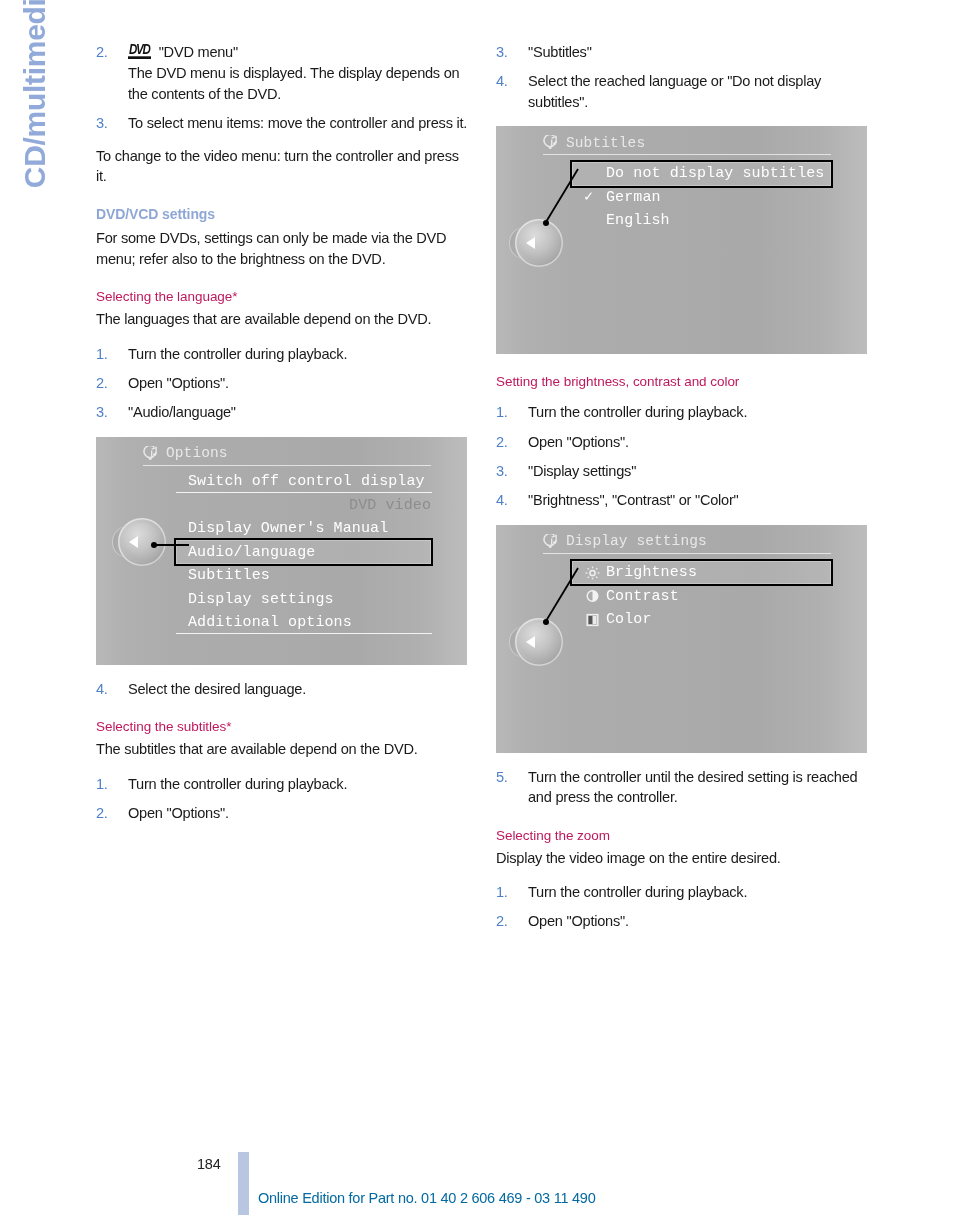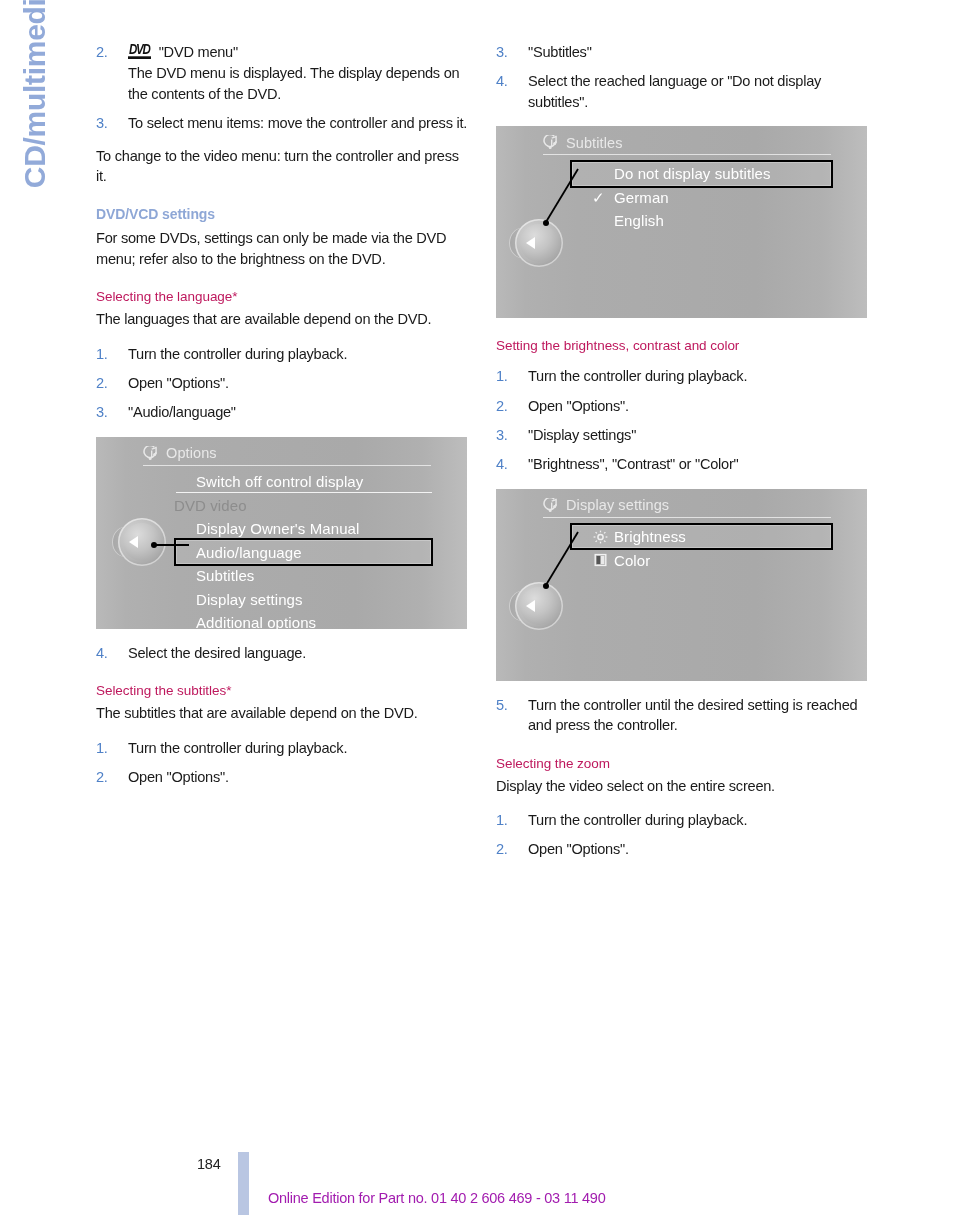--- a/index.html
+++ b/index.html
@@ -113,25 +113,25 @@
     position: relative;
     top: -2px;
     margin-right: 8px;
     color: #111;
   }
 
   
   .idrive {
     position: relative;
     width: 371px;
-    height: 192px;
+    height: 228px;
     background: linear-gradient(to right,
         #b9b9b9 0%, #b0b0b0 8%, #acacac 22%, #a9a9a9 70%, #b0b0b0 88%, #bdbdbd 100%);
     overflow: hidden;
-    font-family: Liberation Sans, sans-serif;
+    font-family: Liberation Mono, monospace;
     color: #ffffff;
   }
   .idrive .arc {
     position: absolute;
     border-radius: 50%;
     border-style: solid;
     border-color: transparent;
     pointer-events: none;
   }
   
@@ -212,24 +212,24 @@
     right: 36px;
     top: 33px;
   }
   .idrive-row {
     position: relative;
     height: 23.5px;
     display: flex;
     align-items: center;
     font-size: 15px;
     letter-spacing: 0.1px;
-    padding-left: 20px;
+    padding-left: 12px;
     color: #ffffff;
   }
-  .idrive-row.dim { color: #8d8d8d; }
+  .idrive-row.dim { color: #8d8d8d; justify-content: flex-end; }
   .idrive-row.rule-bottom::after {
     content: "";
     position: absolute;
     left: 0; right: -1px; bottom: 0;
     height: 1px;
     background: rgba(255,255,255,0.85);
   }
   .idrive-row.selected {
     outline: 2px solid #000;
     background: rgba(200,200,200,0.20);
@@ -307,24 +307,24 @@
   .footer-bar {
     position: absolute;
     left: 238px;
     top: 1152px;
     width: 11px;
     height: 63px;
     background: #b9c6e2;
   }
   .footer-note {
     position: absolute;
-    left: 268px;
+    left: 258px;
     top: 1190px;
     font-size: 14.5px;
-    color: #a21caf;
+    color: #0369a1;
     letter-spacing: -0.25px;
   }
 </style>
 </head>
 <body>
 
 <div class="chapter-tab">
   <div class="chapter-tab-text">CD/multimedia</div>
 </div>
 
@@ -586,20 +586,29 @@
               <line x1="13.4" y1="2.1" x2="12.1" y2="3.4"></line>
               <line x1="4.9" y1="10.6" x2="3.6" y2="11.9"></line>
             </g>
           </svg>
         </span>
         <span>Brightness</span>
       </div>
       <div class="idrive-row">
         <span>
           <svg class="row-icon" viewBox="0 0 17 14">
+            <circle cx="8.5" cy="7" r="5.3" fill="none" stroke="#f2f2f2" stroke-width="1.4"></circle>
+            <path d="M8.5 1.7 A5.3 5.3 0 0 1 8.5 12.3 Z" fill="#f2f2f2"></path>
+          </svg>
+        </span>
+        <span>Contrast</span>
+      </div>
+      <div class="idrive-row">
+        <span>
+          <svg class="row-icon" viewBox="0 0 17 14">
             <rect x="3.2" y="1.6" width="10.6" height="10.8" fill="none" stroke="#f2f2f2" stroke-width="1.4"></rect>
             <rect x="4.6" y="3" width="3.6" height="8" fill="#555"></rect>
             <rect x="8.9" y="3" width="3.5" height="8" fill="#eaeaea"></rect>
           </svg>
         </span>
         <span>Color</span>
       </div>
     </div>
 
     <div class="knob" style="left:13px; top:90px;">
@@ -617,21 +626,21 @@
   <div class="spacer-md"></div>
   <ol class="steps">
     <li>
       <span class="num">5.</span>
       <span>Turn the controller until the desired setting is reached and press the controller.</span>
     </li>
   </ol>
 
   <div class="spacer-lg"></div>
   <div class="h3">Selecting the zoom</div>
-  <p class="body">Display the video select on the entire screen.</p>
+  <p class="body">Display the video image on the entire desired.</p>
 
   <div class="spacer-md"></div>
   <ol class="steps">
     <li>
       <span class="num">1.</span>
       <span>Turn the controller during playback.</span>
     </li>
     <li>
       <span class="num">2.</span>
       <span>Open "Options".</span>

